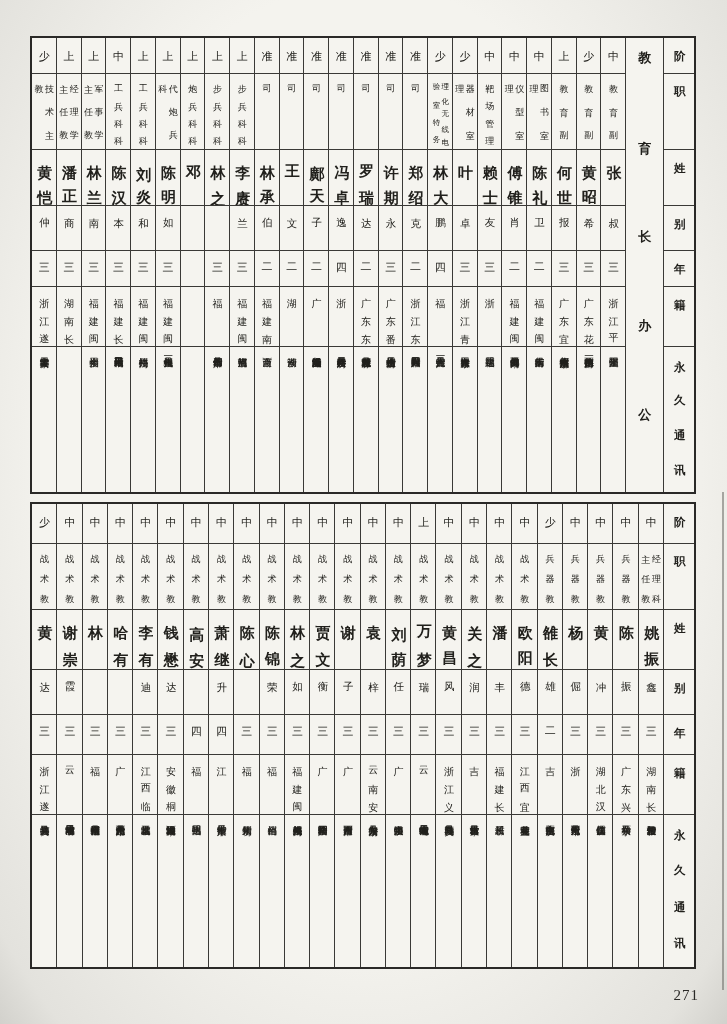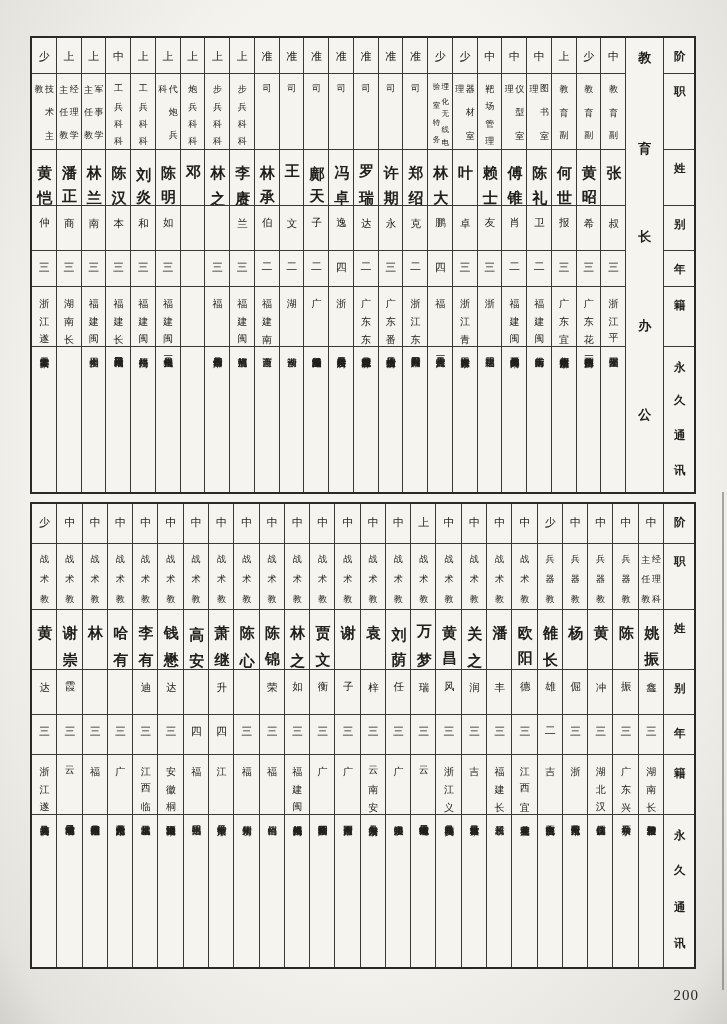--- a/index.html
+++ b/index.html
@@ -1255,14 +1255,14 @@
         </div>
         <div class="cell r5">
           <span class="vt fill">浙江遂安</span>
         </div>
         <div class="cell r6">
           <span class="vt top">遂安县马屿河头</span>
         </div>
       </div>
     </div>
   <div class="scan-edge"></div>
-  <div class="page-number">200</div>
+  <div class="page-number">271</div>
 </div>
 
 </body></html>

